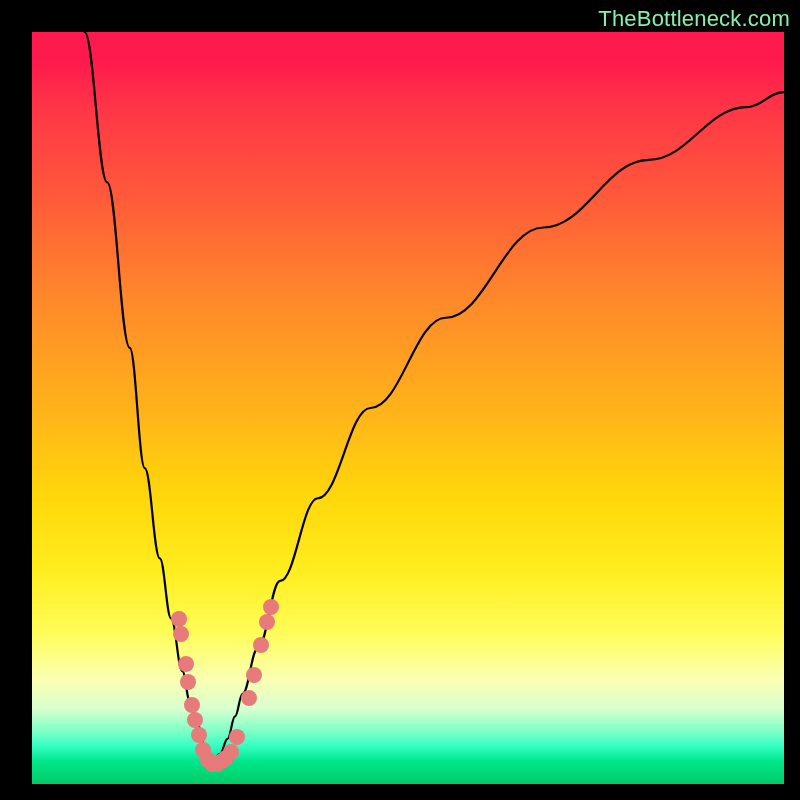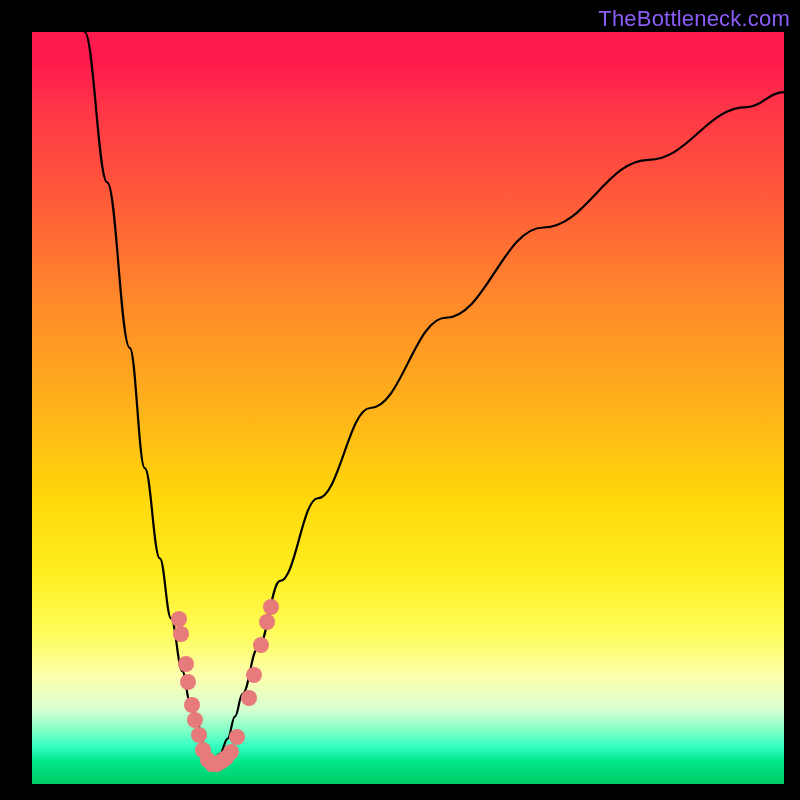--- a/index.html
+++ b/index.html
@@ -69,21 +69,21 @@
     width: 16px;
     height: 16px;
     border-radius: 50%;
     background: #e77a7a;
     transform: translate(-50%, -50%);
   }
   .watermark {
     position: absolute;
     top: 6px;
     right: 10px;
-    color: #8b5cf6;
+    color: #86efac;
     font-size: 22px;
     font-weight: 500;
     letter-spacing: 0.2px;
   }
 </style>
 </head>
 <body>
 
 <div class="frame">
 

